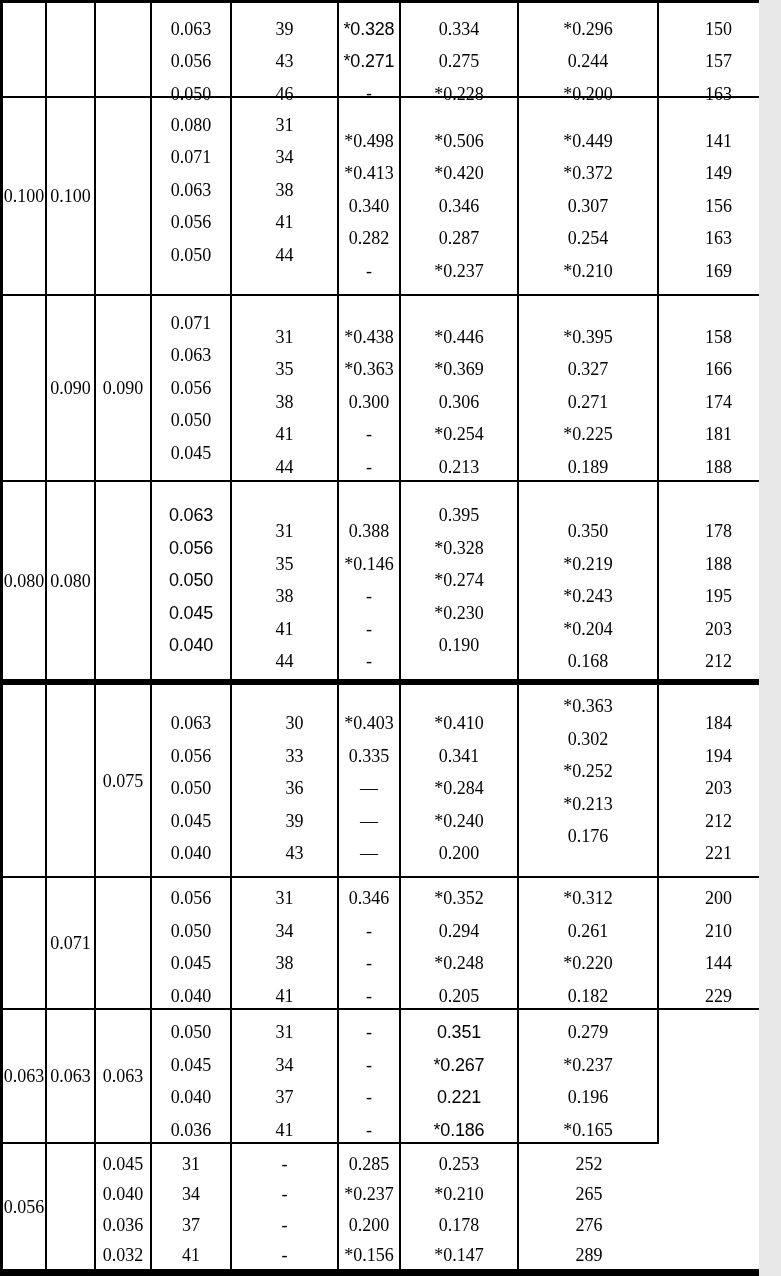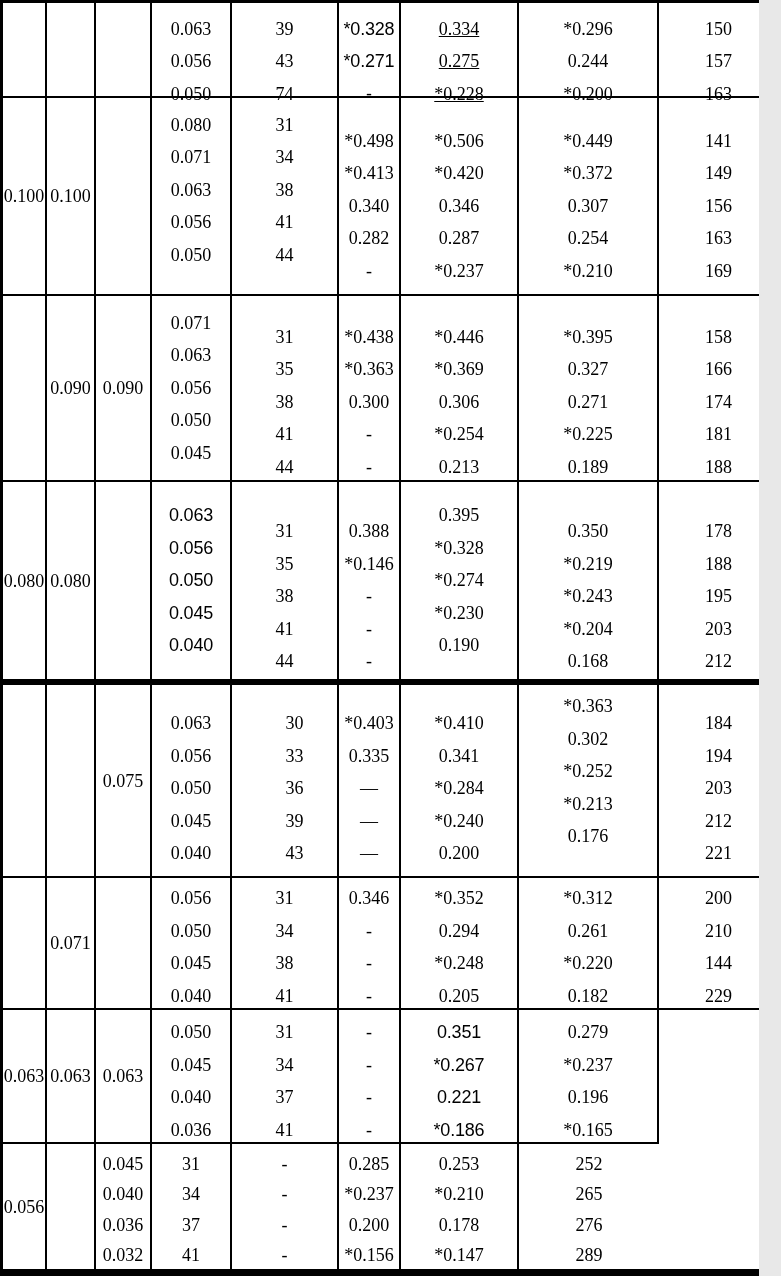--- a/index.html
+++ b/index.html
@@ -50,32 +50,32 @@
         <div class="stack" style="transform: translateY(12px);">
           <span class="ln">0.063</span>
           <span class="ln">0.056</span>
           <span class="ln">0.050</span>
         </div>
       </div>
       <div class="cell">
         <div class="stack" style="transform: translateY(12px);">
           <span class="ln">39</span>
           <span class="ln">43</span>
-          <span class="ln">74</span>
+          <span class="ln">46</span>
         </div>
       </div>
       <div class="cell">
         <div class="stack sans" style="transform: translateY(12px);">
           <span class="ln">*0.328</span>
           <span class="ln">*0.271</span>
           <span class="ln">-</span>
         </div>
       </div>
       <div class="cell">
-        <div class="stack" style="transform: translateY(12px); text-decoration: underline;">
+        <div class="stack" style="transform: translateY(12px);">
           <span class="ln">0.334</span>
           <span class="ln">0.275</span>
           <span class="ln">*0.228</span>
         </div>
       </div>
       <div class="cell">
         <div class="stack" style="transform: translateY(12px);">
           <span class="ln">*0.296</span>
           <span class="ln">0.244</span>
           <span class="ln">*0.200</span>

